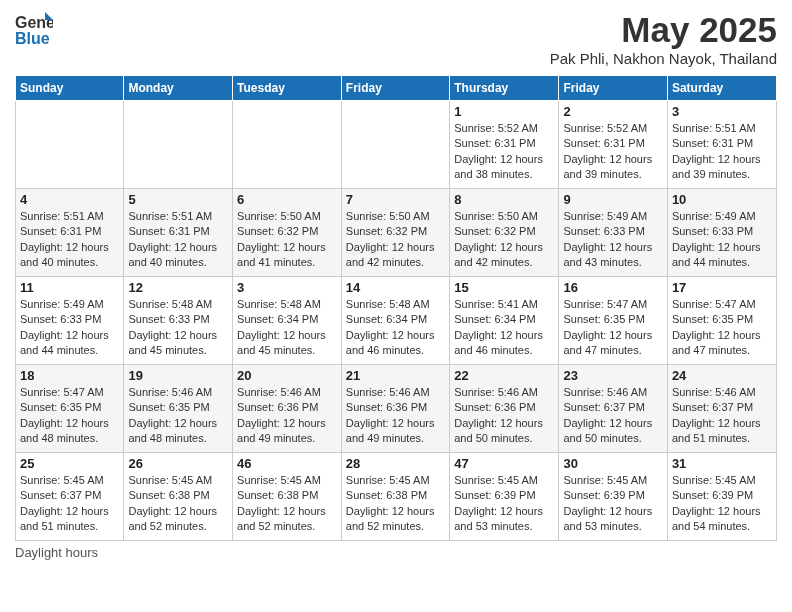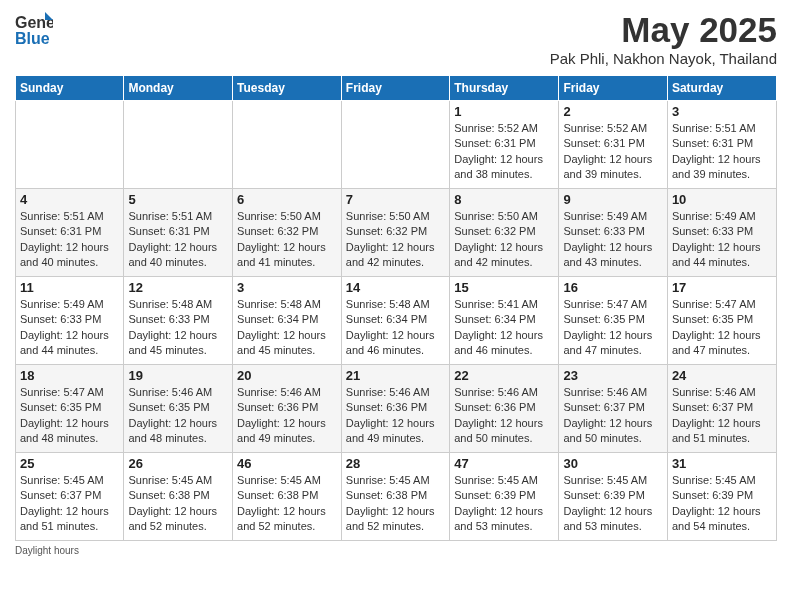--- a/index.html
+++ b/index.html
@@ -72,21 +72,21 @@
     .day-info {
       font-size: 11px;
       color: #333;
       line-height: 1.4;
     }
     .empty-cell {
       background: #fff !important;
     }
     .footer-note {
       margin-top: 4px;
-      font-size: 10px;
+      font-size: 13px;
       color: #555;
     }
   </style>
 </head>
 <body>
 
 <div class="page">
   <div class="header">
     <div class="logo">
       <div>

